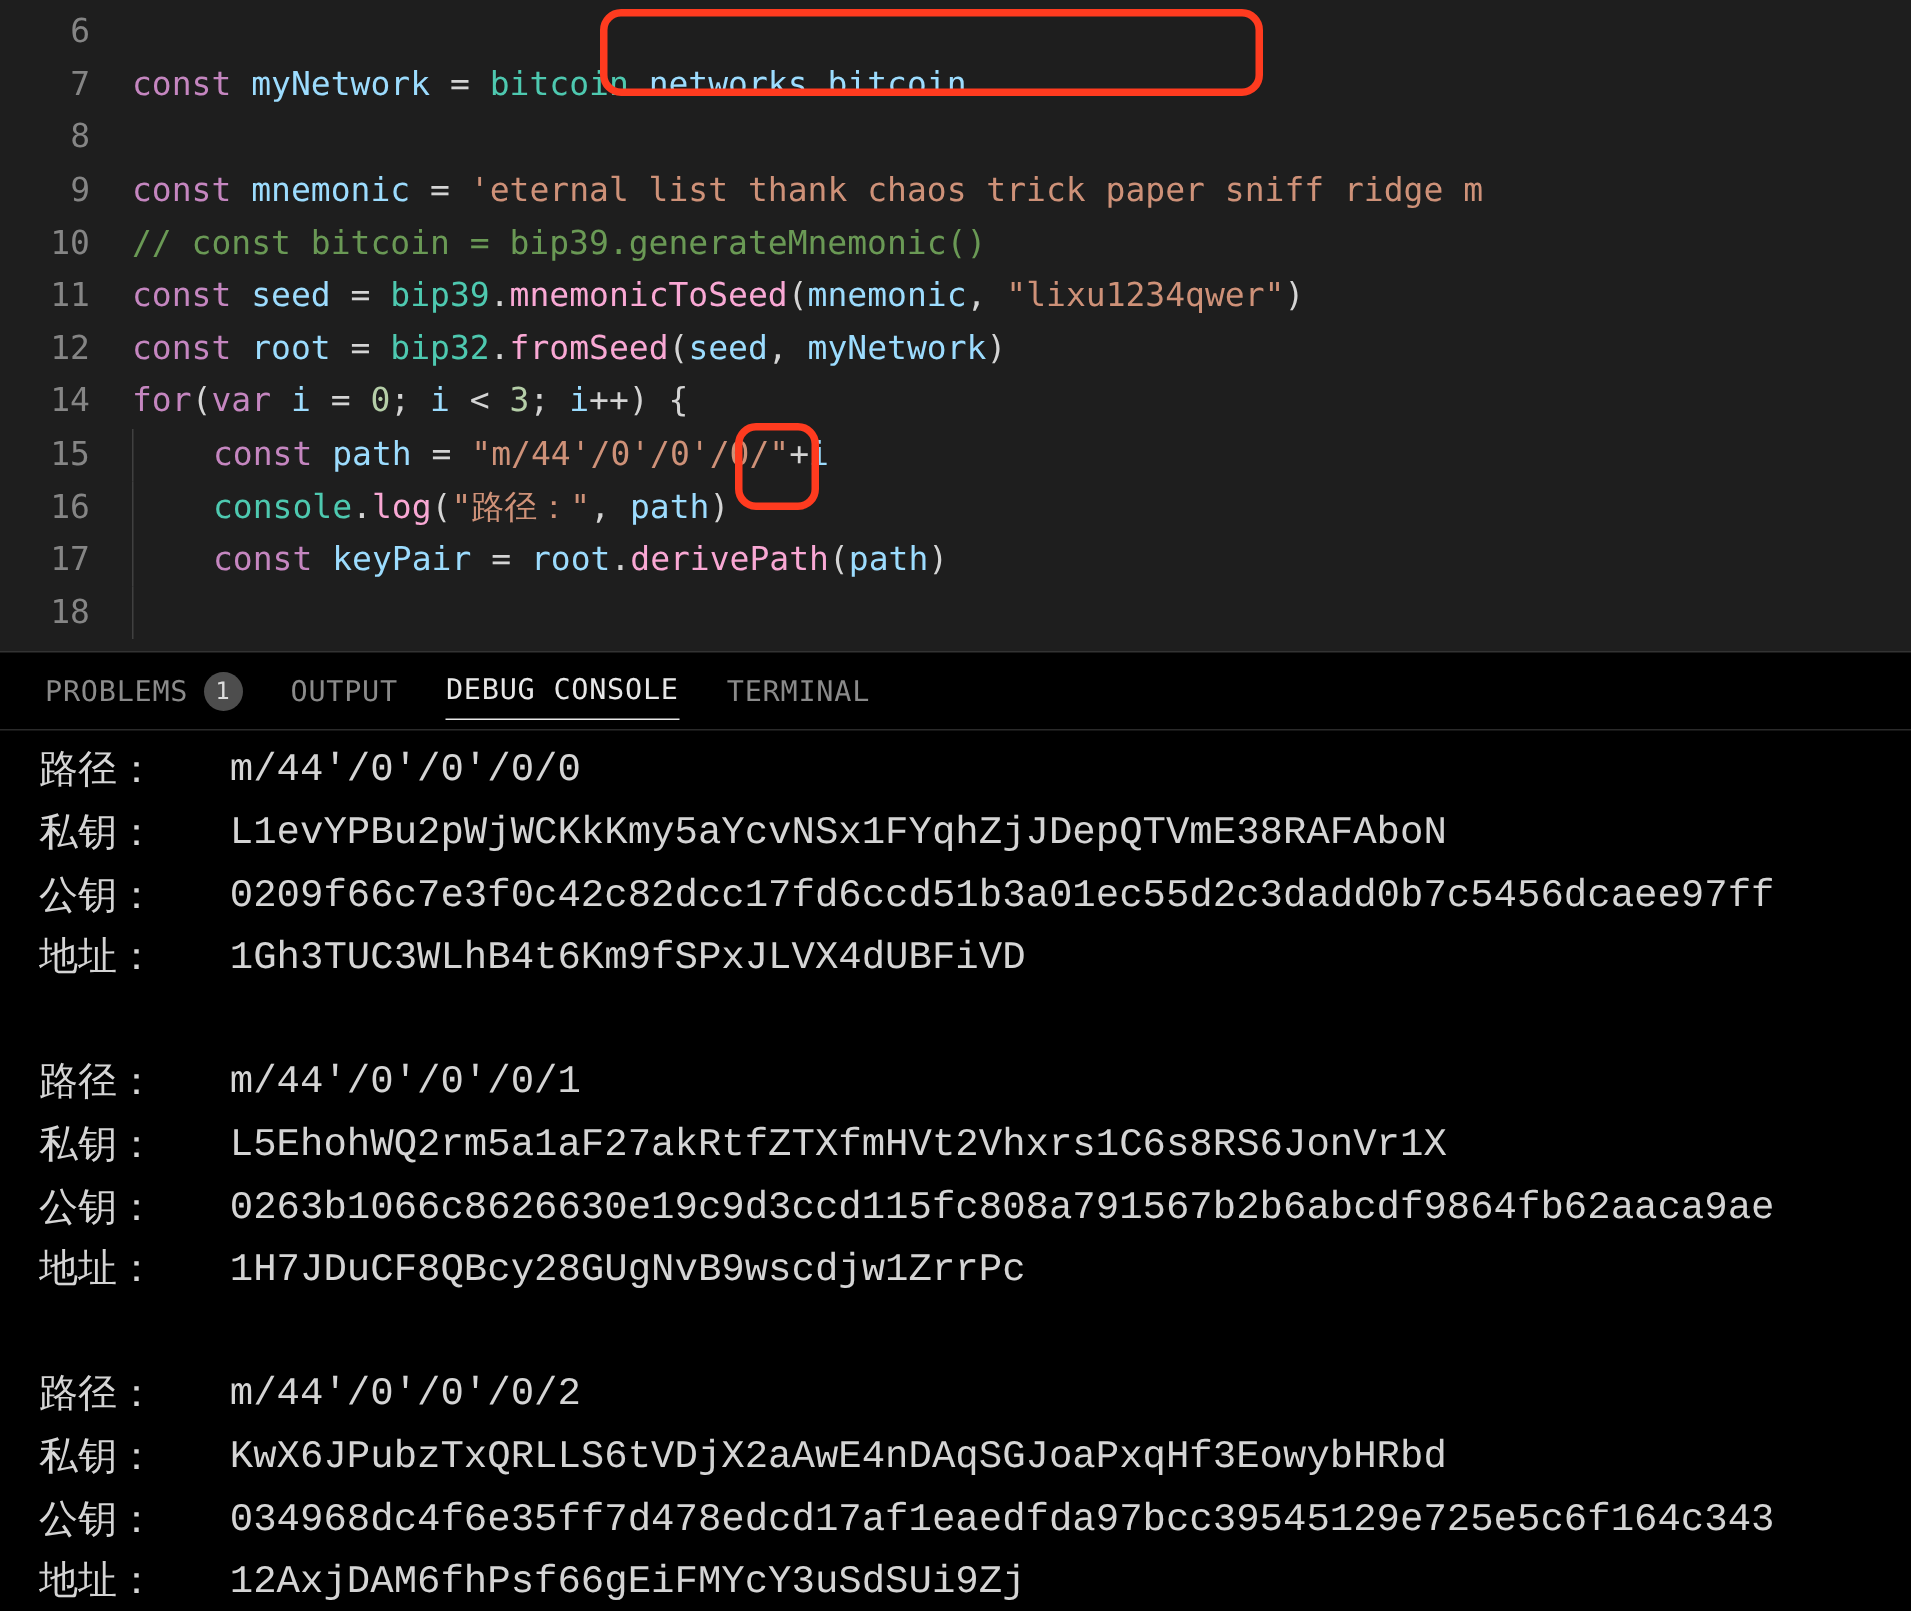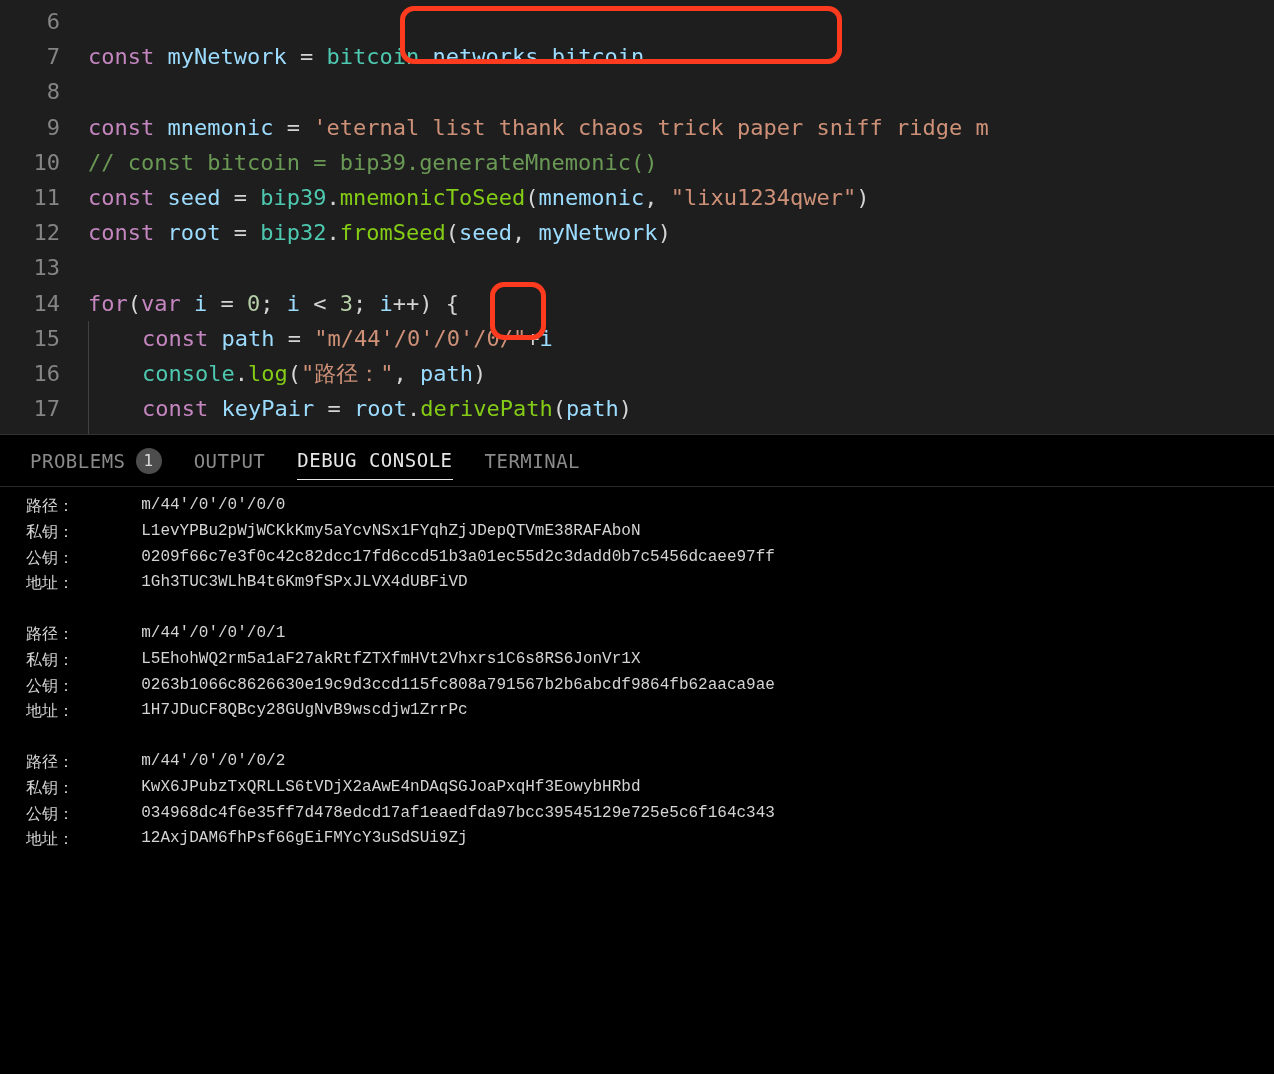--- a/index.html
+++ b/index.html
@@ -47,21 +47,21 @@
     display: inline-block;
     height: 1.6em;
     vertical-align: top;
   }
 
   .tok-kw    { color: #c586c0; }  
   .tok-ctrl  { color: #c586c0; }  
   .tok-var   { color: #9cdcfe; }  
   .tok-obj   { color: #4ec9b0; }  
   .tok-prop  { color: #9cdcfe; }
-  .tok-func  { color: #84cc16; }  
+  .tok-func  { color: #f9a8d4; }  
   .tok-str   { color: #ce9178; }
   .tok-num   { color: #b5cea8; }
   .tok-punc  { color: #d4d4d4; }
   .tok-op    { color: #d4d4d4; }
   .tok-cmnt  { color: #6a9955; }
   .tok-white { color: #d4d4d4; }
 
   
   .hl-box {
     position: absolute;
@@ -110,21 +110,21 @@
     display: inline-flex;
     align-items: center;
     justify-content: center;
     padding: 0 8px;
   }
 
   .console {
     flex: 1;
     overflow: hidden;
     padding: 6px 26px 10px 26px;
-    font-size: 16px;
+    font-size: 26px;
     color: #d4d4d4;
     white-space: pre;
   }
   .console-line {
     display: flex;
   }
   .clabel {
     min-width: 96px;
   }
   .cval {
@@ -142,21 +142,20 @@
 
   <div class="hl-box" id="hl1" style="left: 400px; top: 6px; width: 442px; height: 58px;"></div>
   <div class="hl-box" id="hl2" style="left: 490px; top: 282px; width: 56px; height: 58px;"></div>
 <div class="code-line"><div class="gutter">6</div><div class="code"></div></div>
     <div class="code-line"><div class="gutter">7</div><div class="code"><span class="tok-kw">const </span><span class="tok-var">myNetwork</span><span class="tok-op"> = </span><span class="tok-obj">bitcoin</span><span class="tok-punc">.</span><span class="tok-prop">networks</span><span class="tok-punc">.</span><span class="tok-prop">bitcoin</span></div></div>
     <div class="code-line"><div class="gutter">8</div><div class="code"></div></div>
     <div class="code-line"><div class="gutter">9</div><div class="code"><span class="tok-kw">const </span><span class="tok-var">mnemonic</span><span class="tok-op"> = </span><span class="tok-str">'eternal list thank chaos trick paper sniff ridge m</span></div></div>
     <div class="code-line"><div class="gutter">10</div><div class="code"><span class="tok-cmnt">// const bitcoin = bip39.generateMnemonic()</span></div></div>
     <div class="code-line"><div class="gutter">11</div><div class="code"><span class="tok-kw">const </span><span class="tok-var">seed</span><span class="tok-op"> = </span><span class="tok-obj">bip39</span><span class="tok-punc">.</span><span class="tok-func">mnemonicToSeed</span><span class="tok-punc">(</span><span class="tok-var">mnemonic</span><span class="tok-punc">, </span><span class="tok-str">"lixu1234qwer"</span><span class="tok-punc">)</span></div></div>
     <div class="code-line"><div class="gutter">12</div><div class="code"><span class="tok-kw">const </span><span class="tok-var">root</span><span class="tok-op"> = </span><span class="tok-obj">bip32</span><span class="tok-punc">.</span><span class="tok-func">fromSeed</span><span class="tok-punc">(</span><span class="tok-var">seed</span><span class="tok-punc">, </span><span class="tok-var">myNetwork</span><span class="tok-punc">)</span></div></div>
-    <div class="code-line"><div class="gutter">13</div><div class="code"></div></div>
     <div class="code-line"><div class="gutter">14</div><div class="code"><span class="tok-ctrl">for</span><span class="tok-punc">(</span><span class="tok-kw">var </span><span class="tok-var">i</span><span class="tok-op"> = </span><span class="tok-num">0</span><span class="tok-punc">; </span><span class="tok-var">i</span><span class="tok-op"> &lt; </span><span class="tok-num">3</span><span class="tok-punc">; </span><span class="tok-var">i</span><span class="tok-op">++</span><span class="tok-punc">) {</span></div></div>
     <div class="code-line"><div class="gutter">15</div><div class="code"><span class="indent-guide"></span><span class="tok-white">    </span><span class="tok-kw">const </span><span class="tok-var">path</span><span class="tok-op"> = </span><span class="tok-str">"m/44'/0'/0'/0/"</span><span class="tok-op">+</span><span class="tok-var">i</span></div></div>
     <div class="code-line"><div class="gutter">16</div><div class="code"><span class="indent-guide"></span><span class="tok-white">    </span><span class="tok-obj">console</span><span class="tok-punc">.</span><span class="tok-func">log</span><span class="tok-punc">(</span><span class="tok-str">"路径："</span><span class="tok-punc">, </span><span class="tok-var">path</span><span class="tok-punc">)</span></div></div>
     <div class="code-line"><div class="gutter">17</div><div class="code"><span class="indent-guide"></span><span class="tok-white">    </span><span class="tok-kw">const </span><span class="tok-var">keyPair</span><span class="tok-op"> = </span><span class="tok-var">root</span><span class="tok-punc">.</span><span class="tok-func">derivePath</span><span class="tok-punc">(</span><span class="tok-var">path</span><span class="tok-punc">)</span></div></div>
     <div class="code-line"><div class="gutter">18</div><div class="code"><span class="indent-guide"></span></div></div>
   </div>
 
 <div class="panel">
   <div class="panel-tabs">
     <div class="panel-tab">

